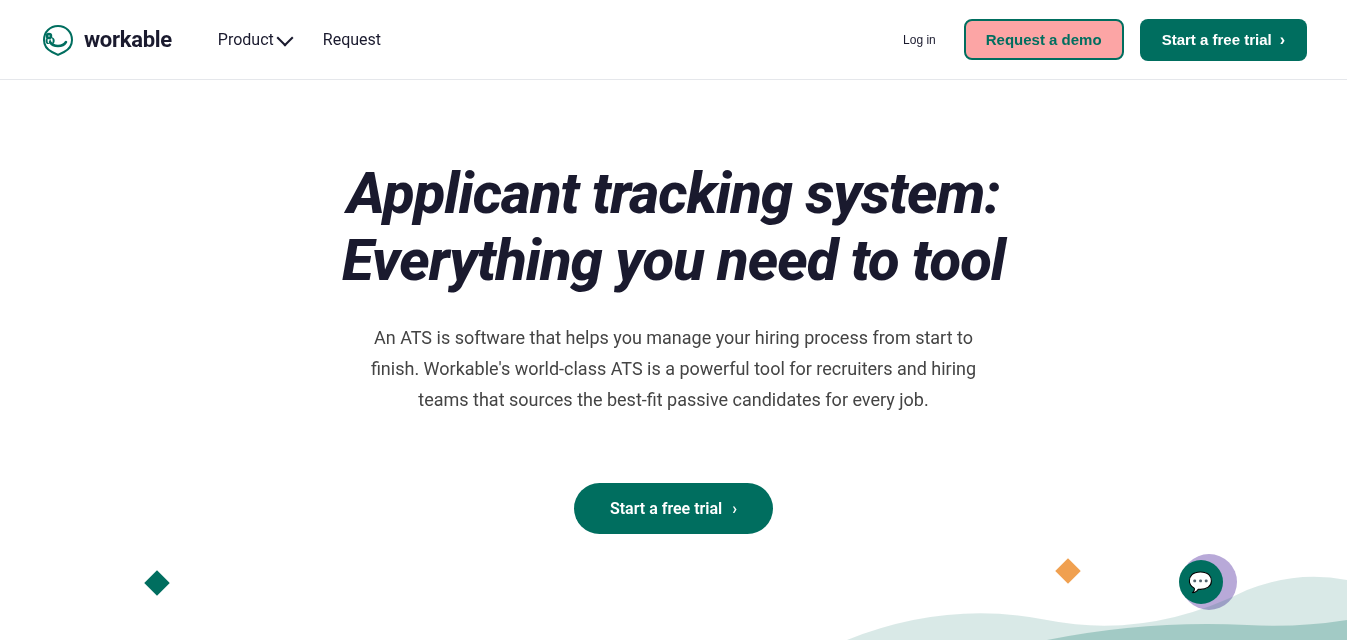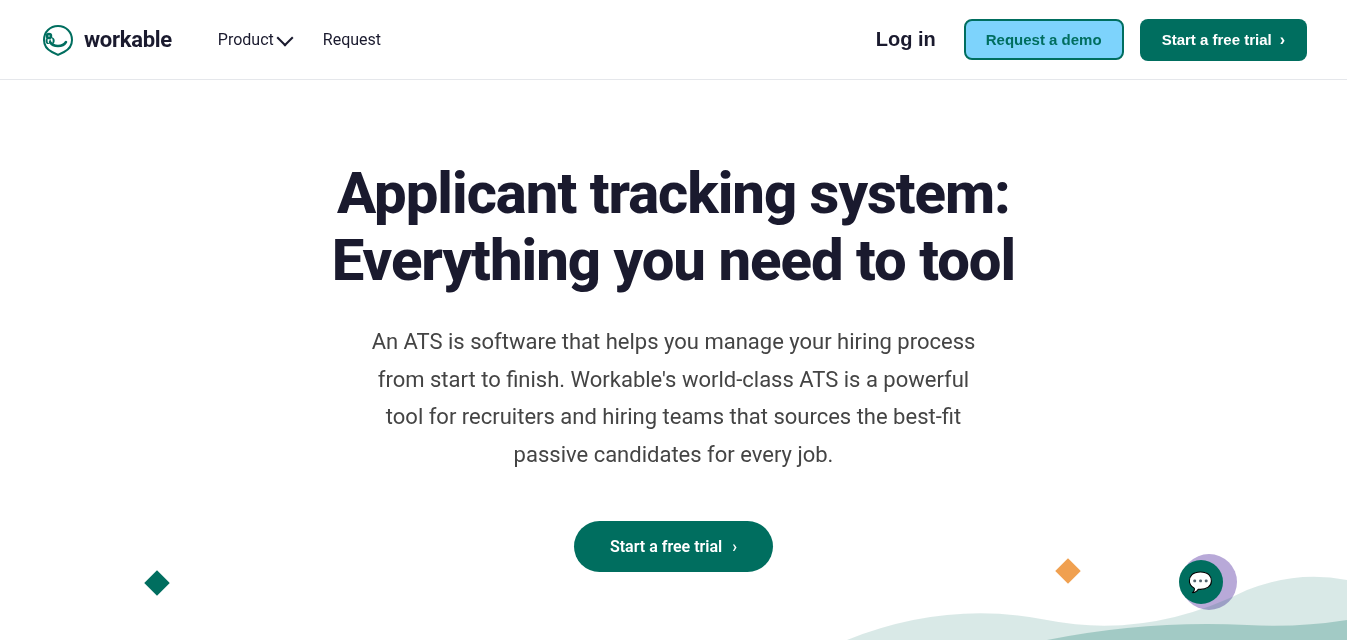--- a/index.html
+++ b/index.html
@@ -77,35 +77,35 @@
       margin-top: -3px;
     }
 
     .nav-actions {
       display: flex;
       align-items: center;
       gap: 16px;
     }
 
     .btn-login {
-      font-size: 20px;
+      font-size: 12px;
       color: #1a1a2e;
-      font-weight: 700;
+      font-weight: 400;
       cursor: pointer;
       background: none;
       border: none;
       padding: 8px 12px;
     }
 
     .btn-demo {
       font-size: 15px;
       color: #006e5f;
       font-weight: 600;
       cursor: pointer;
-      background: #7dd3fc;
+      background: #fca5a5;
       border: 2px solid #006e5f;
       padding: 10px 20px;
       border-radius: 8px;
     }
 
     .btn-trial-nav {
       font-size: 15px;
       color: #fff;
       font-weight: 600;
       cursor: pointer;
@@ -135,28 +135,29 @@
     }
 
     .hero-title {
       font-size: 58px;
       font-weight: 800;
       color: #1a1a2e;
       line-height: 1.15;
       max-width: 820px;
       margin-bottom: 30px;
       letter-spacing: -1px;
+      font-style: italic;
     }
 
     .hero-subtitle {
-      font-size: 22px;
+      font-size: 18px;
       color: #444;
       max-width: 620px;
       line-height: 1.7;
-      margin-bottom: 48px;
+      margin-bottom: 68px;
     }
 
     .btn-trial-hero {
       font-size: 16px;
       color: #fff;
       font-weight: 600;
       cursor: pointer;
       background: #006e5f;
       border: none;
       padding: 16px 36px;

